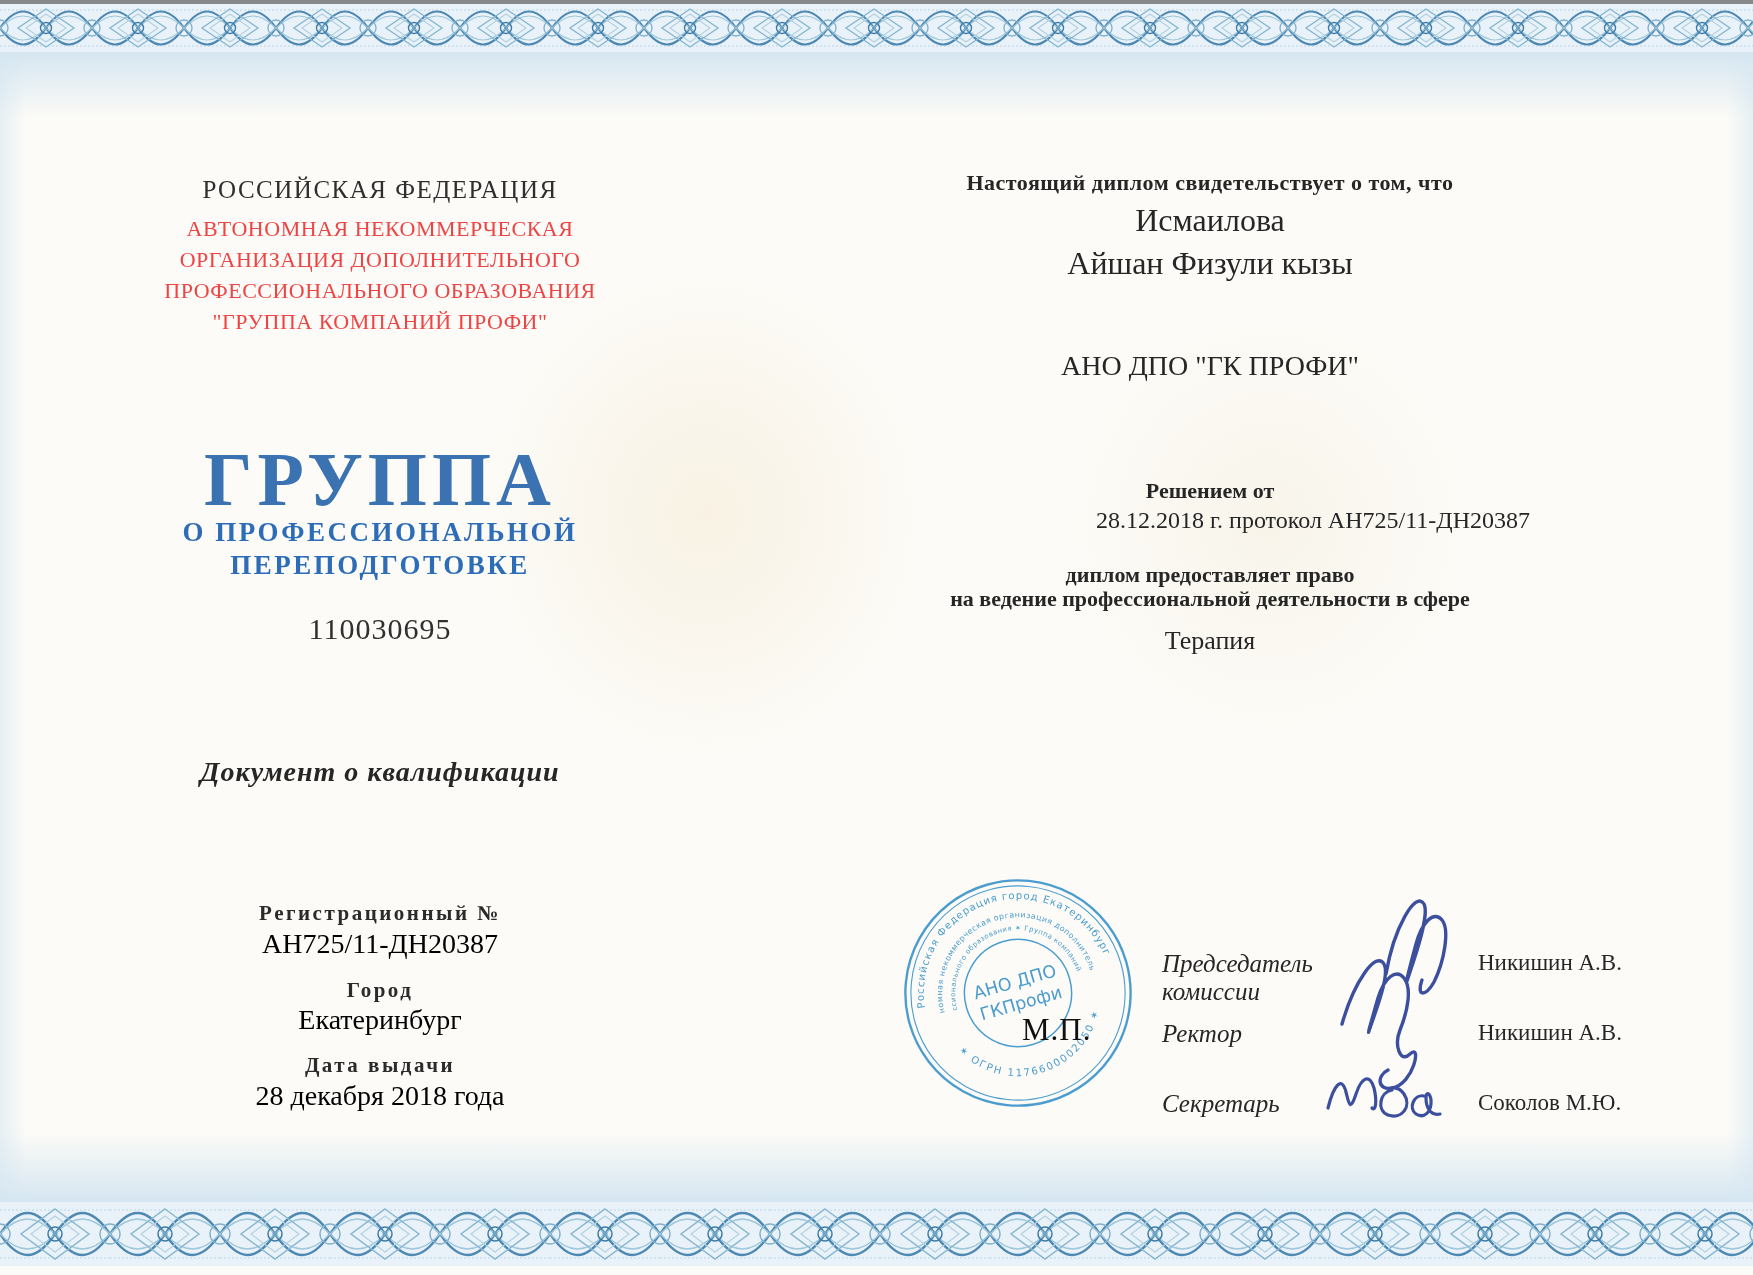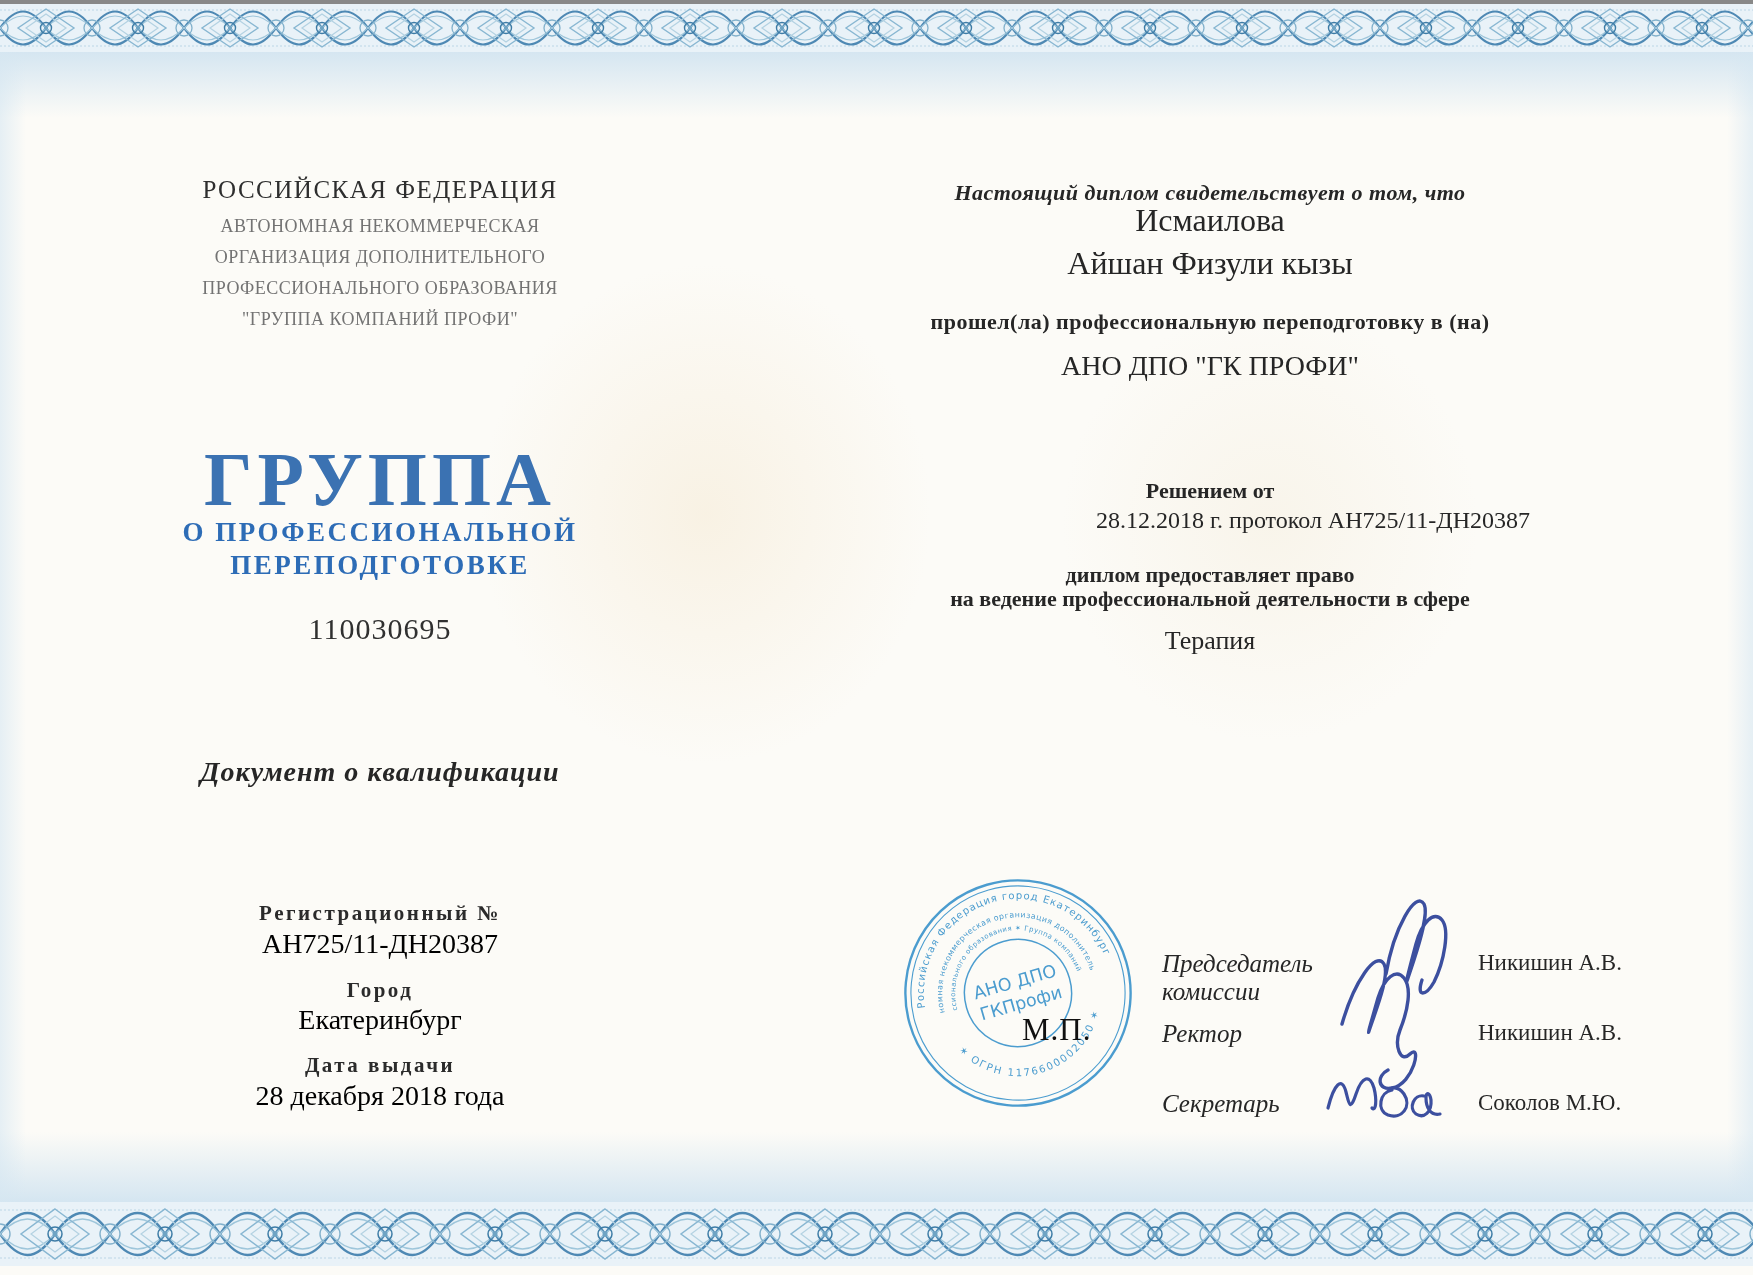--- a/index.html
+++ b/index.html
@@ -23,35 +23,35 @@
     background:radial-gradient(ellipse at center, rgba(242,226,196,0.38), rgba(242,226,196,0) 68%); }
   .wm2 { position:absolute; left:1060px; top:300px; width:420px; height:440px;
     background:radial-gradient(ellipse at center, rgba(240,229,205,0.30), rgba(240,229,205,0) 70%); }
 
   .line { position:absolute; text-align:center; }
   .colL { left:70px;  width:620px; }   
   .colR { left:890px; width:640px; }   
 
   .t-country { top:172px; font-size:25px; letter-spacing:1.5px; color:#2e2e2e; }
   .t-org1 { top:212px; } .t-org2 { top:243px; } .t-org3 { top:274px; } .t-org4 { top:305px; }
-  .t-org1,.t-org2,.t-org3,.t-org4 { font-size:18px; letter-spacing:0.5px; color:#737373; }
+  .t-org1,.t-org2,.t-org3,.t-org4 { font-size:22px; letter-spacing:0.5px; color:#ef4444; }
 
   .t-diploma { top:432px; font-size:76px; font-weight:bold; color:#3b72b2; letter-spacing:5px; }
   .t-sub1 { top:513px; } .t-sub2 { top:546px; }
   .t-sub1,.t-sub2 { font-size:27px; font-weight:bold; color:#2d6cb6; letter-spacing:2.5px; }
   .t-number { top:608px; font-size:30px; letter-spacing:1px; color:#303030; }
   .t-doctype { top:752px; font-size:28px; font-style:italic; font-weight:700; letter-spacing:1px; }
 
   .t-lbl { font-size:21px; font-weight:bold; letter-spacing:2.5px; color:#2b2b2b; }
   .t-val { font-size:28px; color:#000000; }
   .t-reglbl { top:897px; } .t-regval { top:924px; }
   .t-citylbl { top:974px; } .t-cityval { top:1000px; }
   .t-datelbl { top:1049px; } .t-dateval { top:1076px; }
 
-  .t-intro { top:176px; font-size:22px; font-weight:bold; letter-spacing:0.5px;font-style:italic; }
+  .t-intro { top:166px; font-size:22px; font-weight:bold; letter-spacing:0.5px; }
   .t-surname { top:198px; font-size:32px; }
   .t-name { top:241px; font-size:32px; }
   .t-completed { top:305px; font-size:22px; font-weight:bold; letter-spacing:0.5px; }
   .t-orgshort { top:346px; font-size:28px; }
   .t-declbl { top:474px; font-size:22px; font-weight:bold; }
   .t-decval { top:503px; font-size:24px;text-align:right; }
   .t-grant1 { top:558px; font-size:22px; font-weight:bold; }
   .t-grant2 { top:582px; font-size:22px; font-weight:bold; }
   .t-field { top:622px; font-size:26px; }
 
@@ -131,21 +131,20 @@
   <div class="line colL t-lbl t-reglbl">Регистрационный №</div>
   <div class="line colL t-val t-regval">АН725/11-ДН20387</div>
   <div class="line colL t-lbl t-citylbl">Город</div>
   <div class="line colL t-val t-cityval">Екатеринбург</div>
   <div class="line colL t-lbl t-datelbl">Дата выдачи</div>
   <div class="line colL t-val t-dateval">28 декабря 2018 года</div>
 
   <div class="line colR t-intro">Настоящий диплом свидетельствует о том, что</div>
   <div class="line colR t-surname">Исмаилова</div>
   <div class="line colR t-name">Айшан Физули кызы</div>
-  <div class="line colR t-completed">прошел(ла) профессиональную переподготовку в (на)</div>
   <div class="line colR t-orgshort">АНО ДПО "ГК ПРОФИ"</div>
   <div class="line colR t-declbl">Решением от</div>
   <div class="line colR t-decval">28.12.2018 г. протокол АН725/11-ДН20387</div>
   <div class="line colR t-grant2">на ведение профессиональной деятельности в сфере</div>
   <div class="line colR t-grant1">диплом предоставляет право</div>
   <div class="line colR t-field">Терапия</div>
 
   <div class="sig-label r1">Председатель комиссии</div>
   <div class="sig-name r1">Никишин А.В.</div>
   <div class="sig-label r2">Ректор</div>

